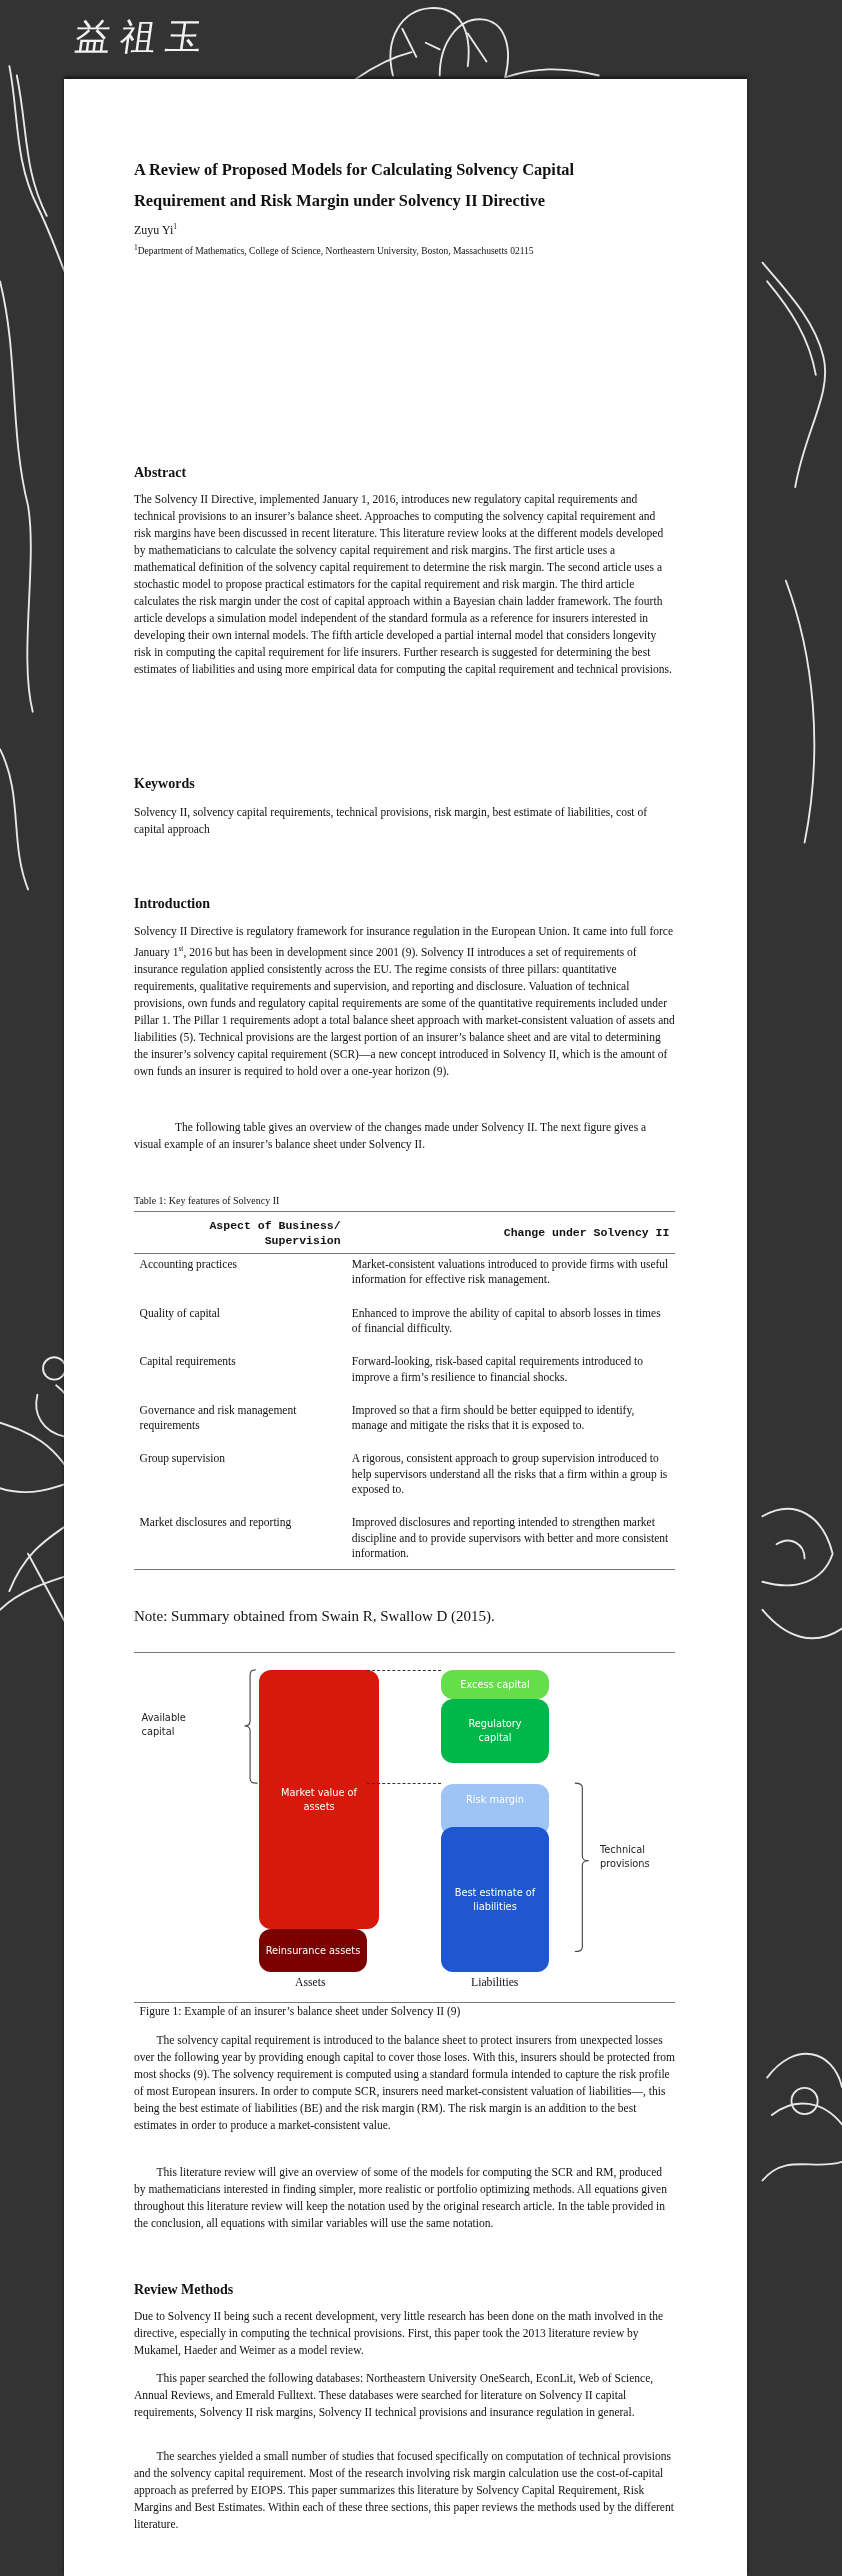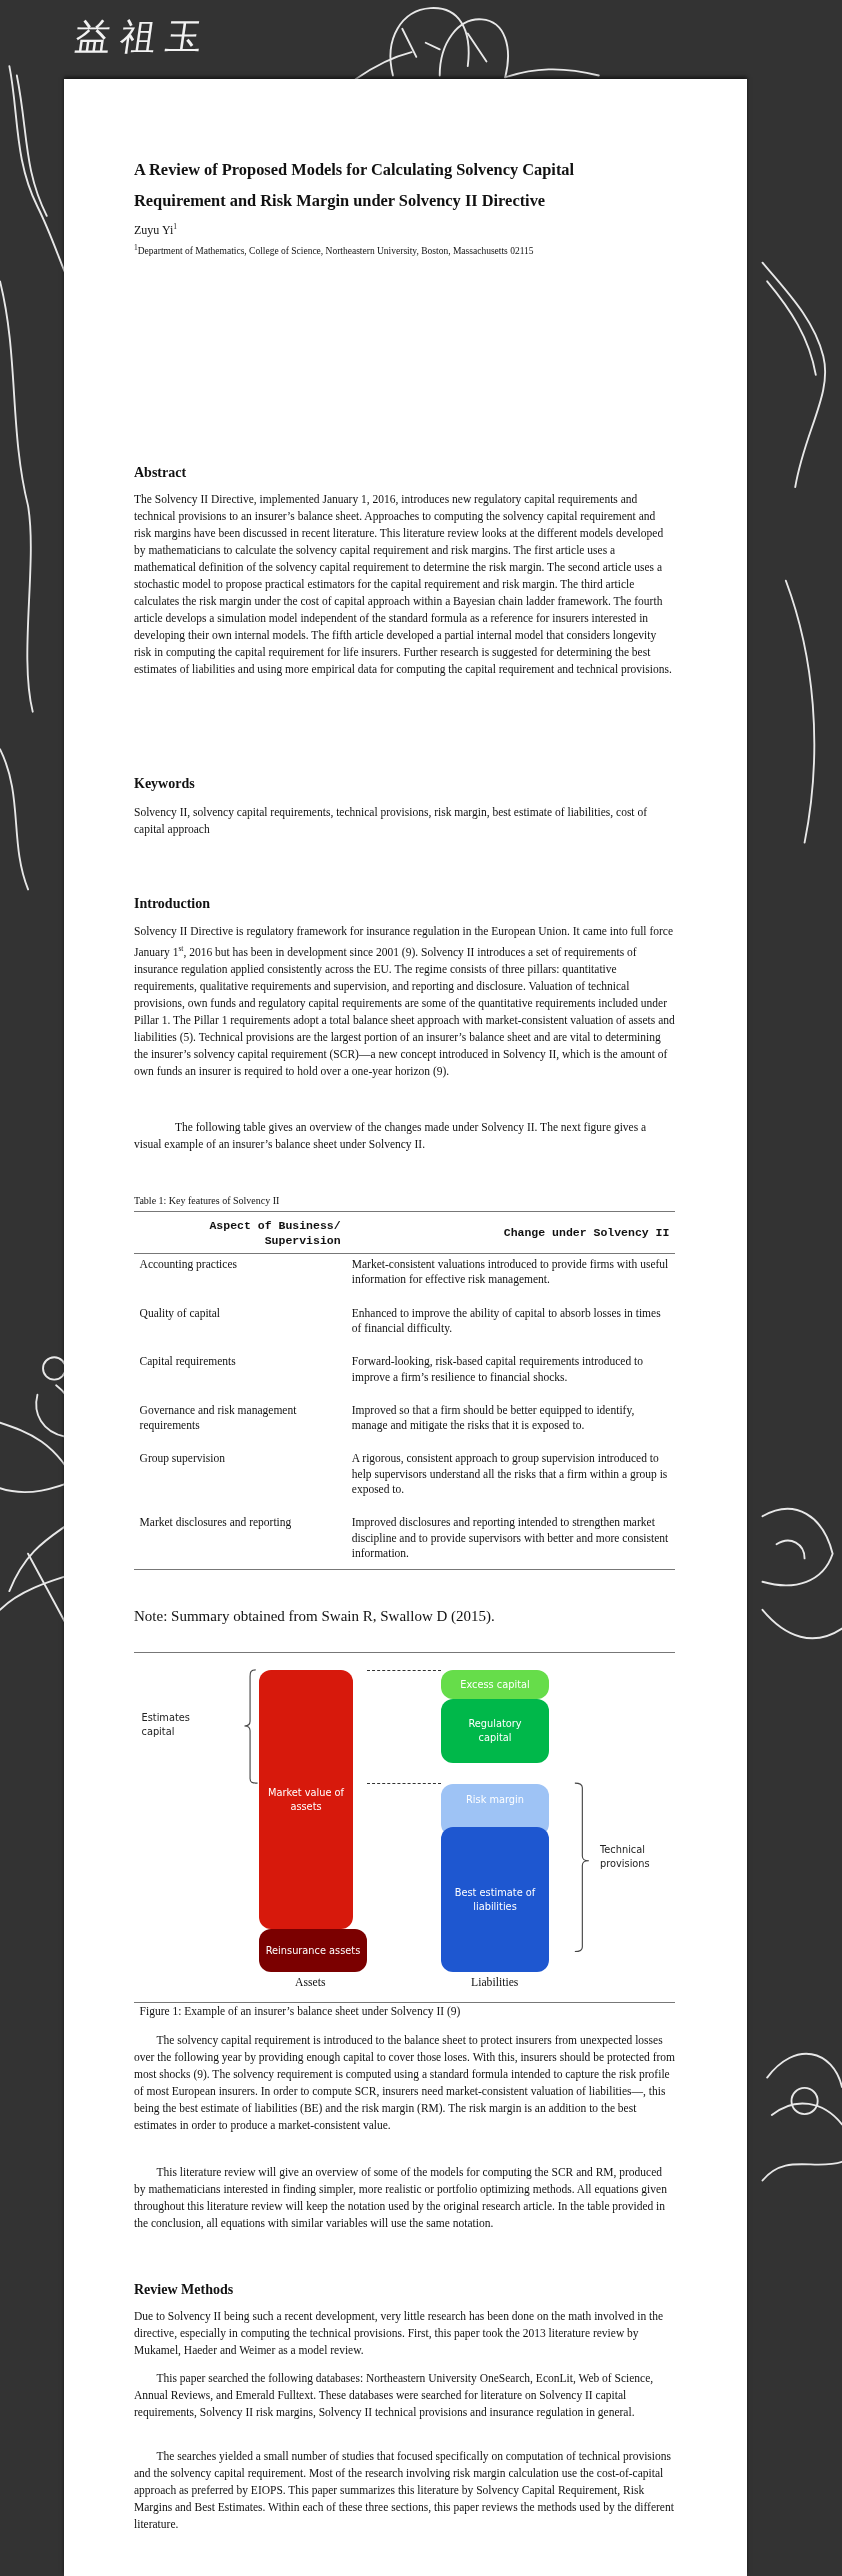--- a/index.html
+++ b/index.html
@@ -150,25 +150,25 @@
     <div class="fig-rule" style="top:1573px"></div>
 
     <div class="figure">
 
       <svg style="position:absolute;left:0;top:0" width="541" height="323" viewBox="0 0 578 345">
         <path d="M 130 19 C 125 19, 124 21, 124 26 L 124 74 C 124 78, 122 79, 118 79 C 122 79, 124 80, 124 84 L 124 135 C 124 139, 126 140, 132 140" fill="none" stroke="#444" stroke-width="1.2"></path>
         <path d="M 471 140 C 476 140, 479 141, 479 145 L 479 218 C 479 222, 481 223, 486 223 C 481 223, 479 224, 479 228 L 479 315 C 479 319, 476 320, 471 320" fill="none" stroke="#444" stroke-width="1.2"></path>
       </svg>
 
       <div class="fig-label" style="left:7.5px;top:59px">
-        <div>Estimates</div>
+        <div>Available</div>
         <div>capital</div>
       </div>
 
-      <div class="bar" style="left:125px;top:18px;width:94px;height:259px;background:#D7190C">
+      <div class="bar" style="left:125px;top:18px;width:120px;height:259px;background:#D7190C">
         <div>
             <div>Market value of</div>
             <div>assets</div>
           </div>
       </div>
       <div class="bar" style="left:125px;top:277px;width:108px;height:43px;background:#7B0000">
         <div>Reinsurance assets</div>
       </div>
 
       <div class="dash" style="left:233px;top:18px;width:74px"></div>

